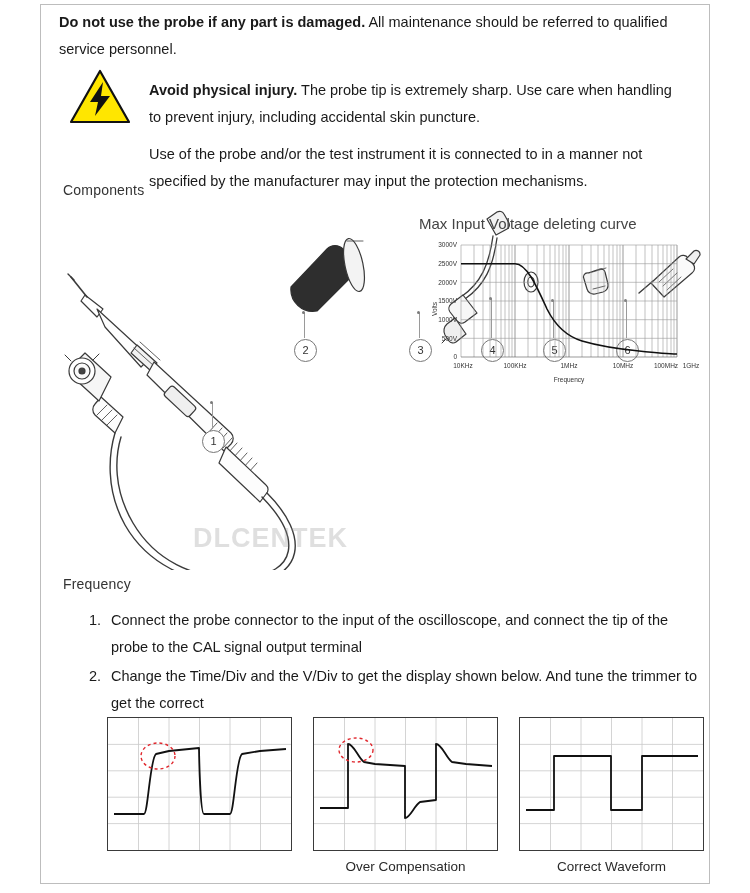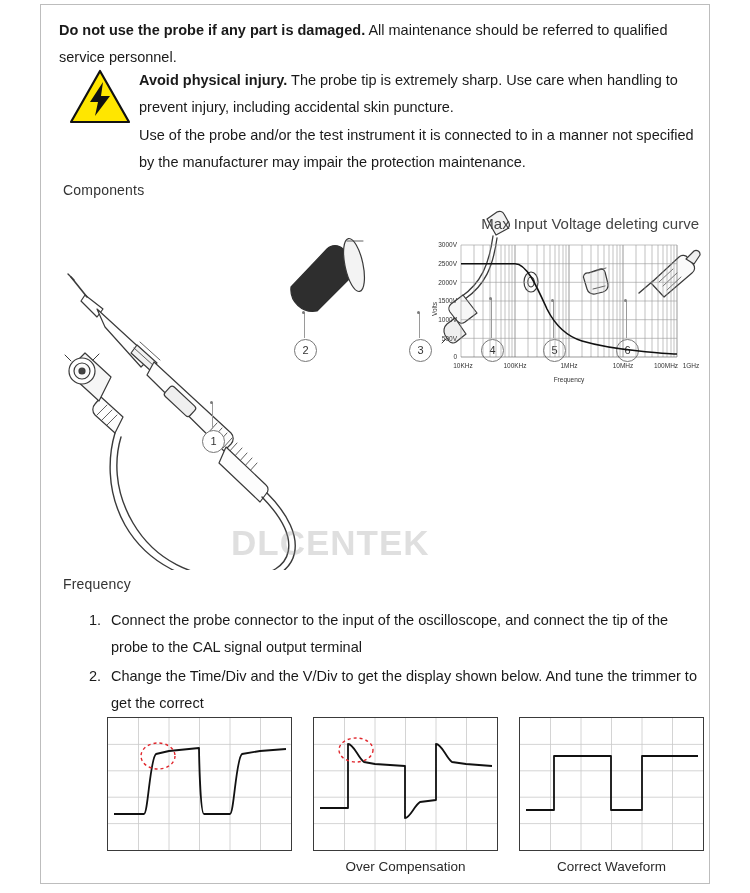--- a/index.html
+++ b/index.html
@@ -29,21 +29,21 @@
     position: absolute;
     left: 0; top: 0;
     width: 670px;
     height: 880px;
   }
 
   
   .warn-top {
     position: absolute;
     left: 18px;
-    top: 12px;
+    top: 4px;
     width: 634px;
     font-size: 14.5px;
     line-height: 27px;
     color: #1a1a1a;
   }
   .warn-top b { font-weight: bold; }
 
   .hazard {
     position: absolute;
     left: 28px;
@@ -55,21 +55,21 @@
 
   .warn-body {
     position: absolute;
     left: 98px;
     top: 62px;
     width: 556px;
     font-size: 14.5px;
     line-height: 27px;
   }
   .warn-body b { font-weight: bold; }
-  .warn-body p { margin: 0; }
+  .warn-body p { margin: 10px; }
   .warn-body p.second { margin-top: 1px; }
 
   
   .heading {
     position: absolute;
     font-size: 14px;
     color: #333;
     font-weight: normal;
     letter-spacing: .2px;
   }
@@ -108,41 +108,40 @@
     height: 3px;
     border-radius: 50%;
     background: #7a7a7a;
   }
 
   
   .watermark {
     position: absolute;
     left: 152px;
     top: 318px;
-    font-size: 35px;
+    font-size: 27px;
     font-weight: bold;
     color: rgba(150,150,150,0.30);
     letter-spacing: 1px;
     user-select: none;
-    margin-left: 38px;
   }
 
   
   .chart-wrap {
     position: absolute;
     left: 378px;
     top: 210px;
     width: 280px;
     height: 180px;
   }
   .chart-title {
     position: absolute;
     left: 0; top: 0;
     width: 280px;
-    text-align: right;
+    text-align: left;
     font-size: 15px;
     color: #444;
   }
   .chart-svg { position: absolute; left: 0; top: 22px; }
 
   
   .steps {
     position: absolute;
     left: 48px;
     top: 602px;
@@ -207,21 +206,21 @@
       <svg width="62" height="56" viewBox="0 0 62 56">
         <polygon points="31,2 60,53 2,53" fill="#ffe600" stroke="#111111" stroke-width="2.2" stroke-linejoin="round"></polygon>
         <polygon points="34,13 21,33 29,33 26,47 41,27 32,27" fill="#111111"></polygon>
       </svg>
     </div>
 
     <div class="warn-body">
       <p>
         <b>Avoid physical injury.</b><span> The probe tip is extremely sharp. Use care when handling to prevent injury, including accidental skin puncture.</span>
       </p>
-      <p class="second">Use of the probe and/or the test instrument it is connected to in a manner not specified by the manufacturer may impair the protection maintenance.</p>
+      <p class="second">Use of the probe and/or the test instrument it is connected to in a manner not specified by the manufacturer may input the protection mechanisms.</p>
     </div>
 
     <div class="heading" id="h-components">Components</div>
 
     <div class="components-area">
 
       <svg width="670" height="365" viewBox="0 0 670 365">
         <g fill="none" stroke="#3a3a3a" stroke-width="1.2" stroke-linejoin="round" stroke-linecap="round">
 
           <path d="M30,72 L46,92" stroke-width="1.6"></path>

